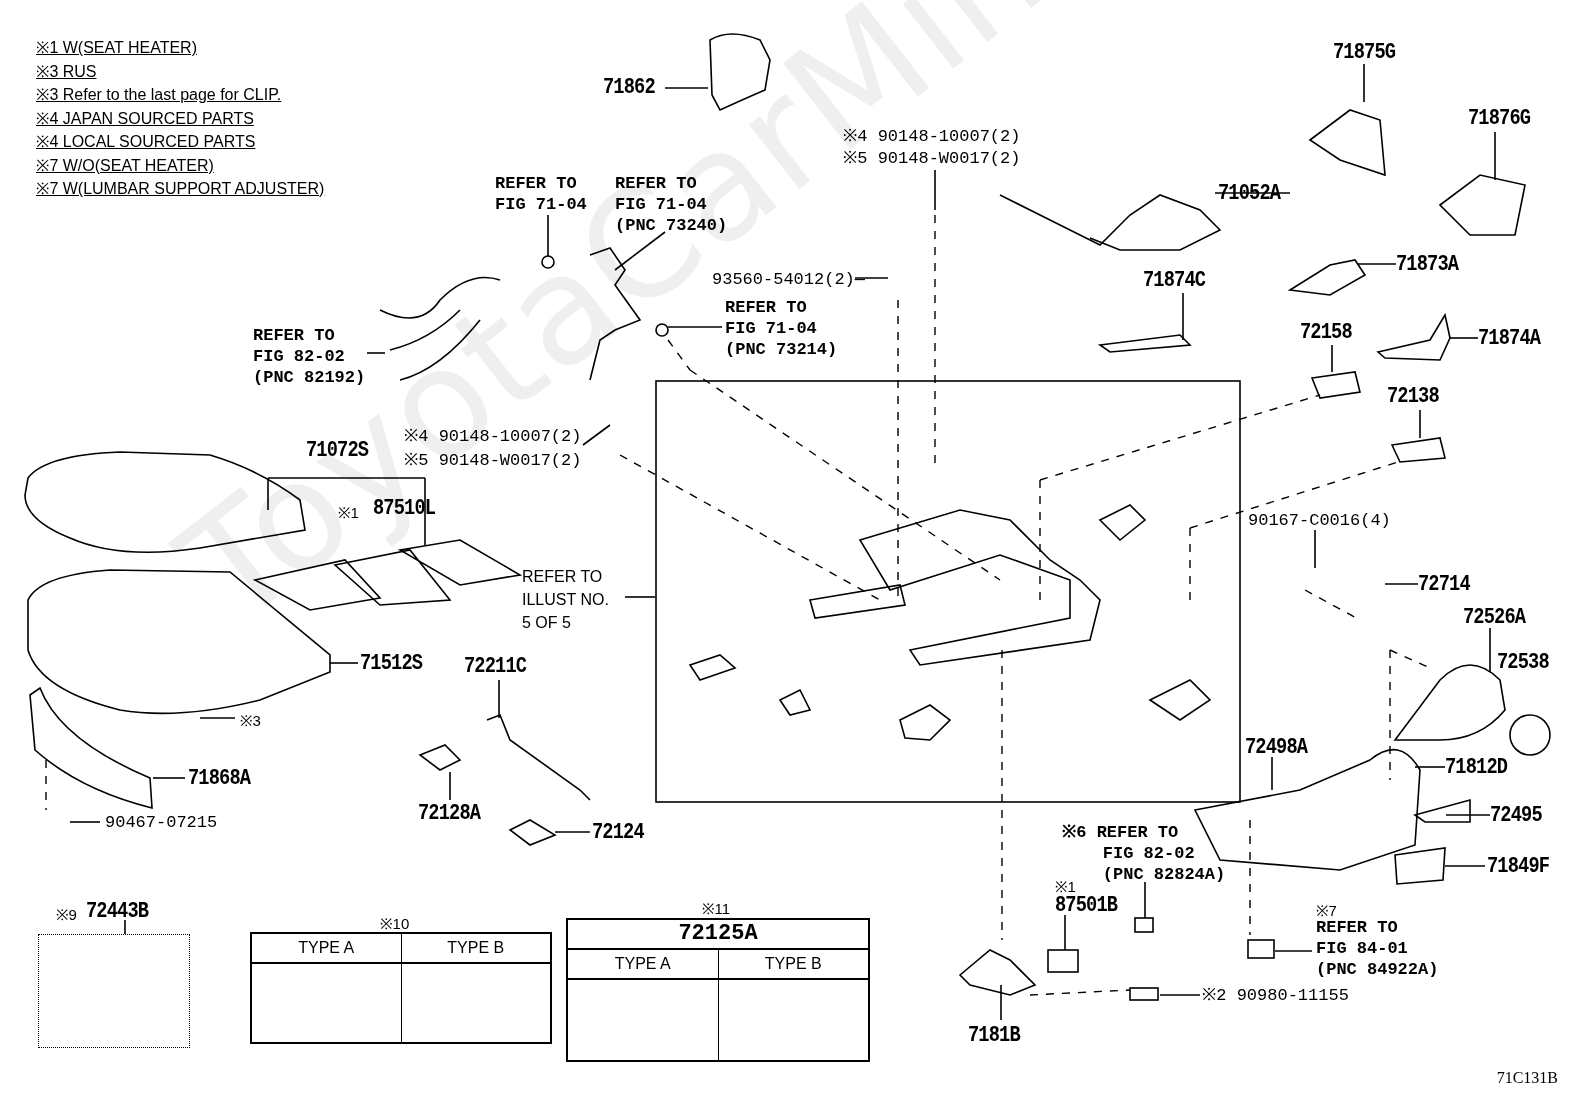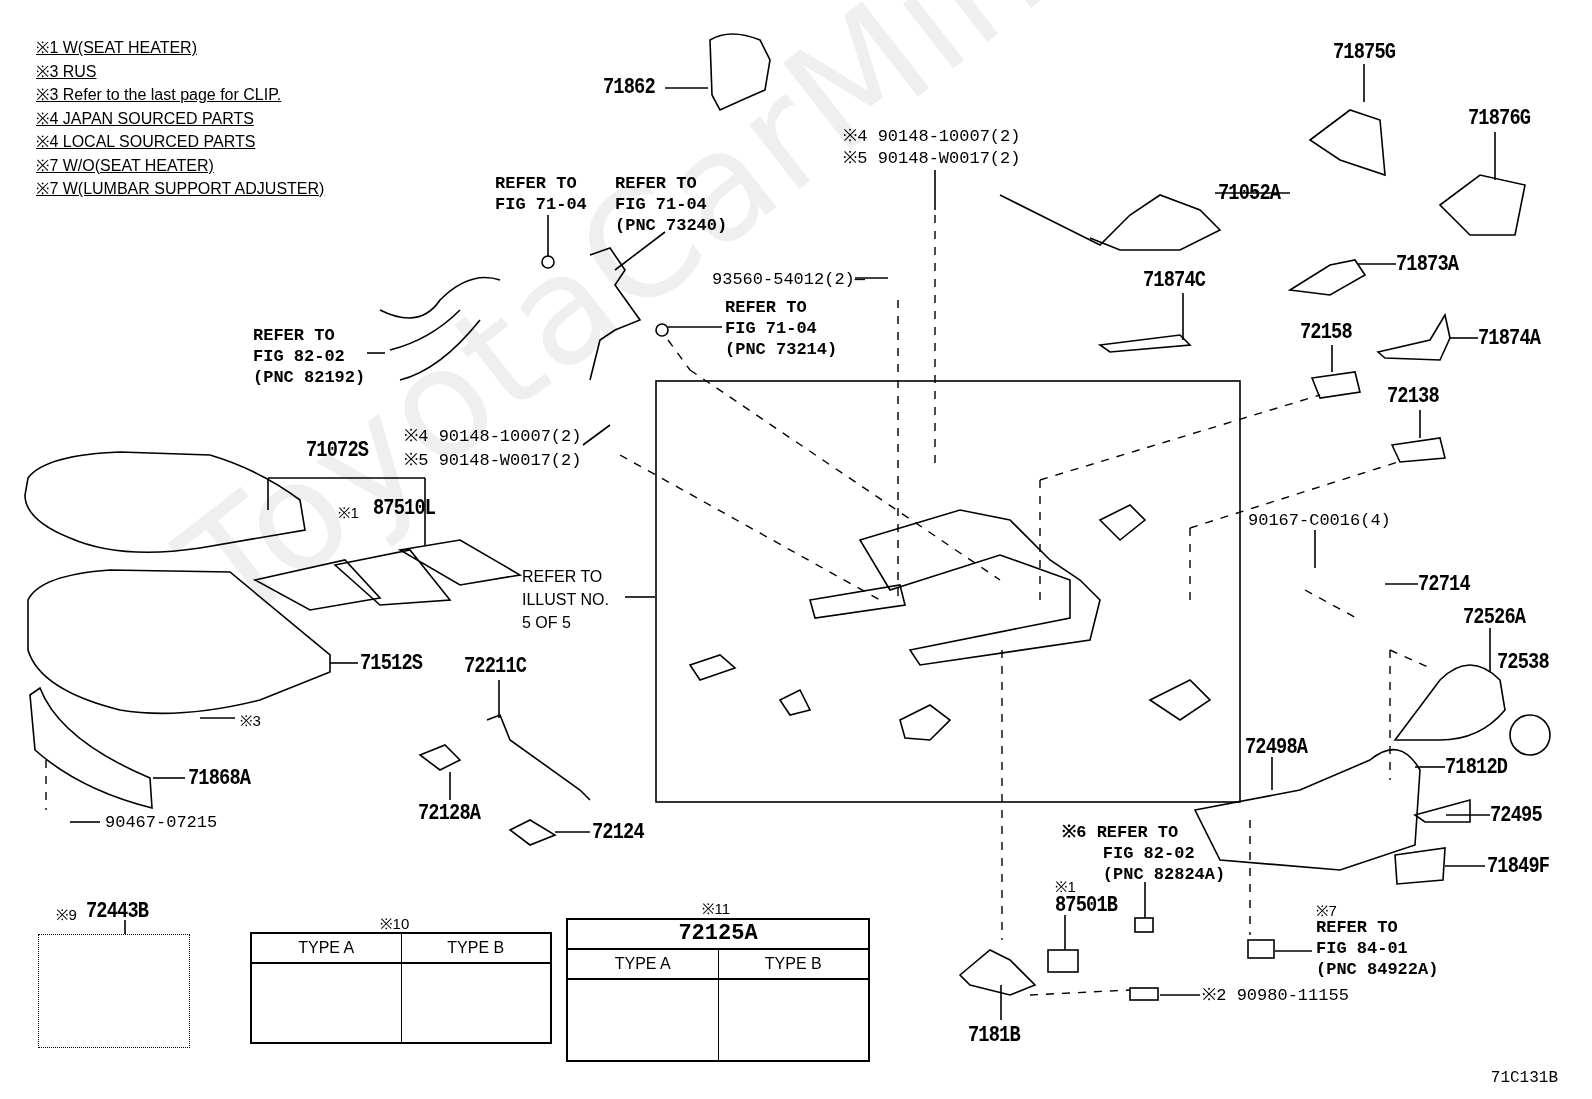--- a/index.html
+++ b/index.html
@@ -14,21 +14,21 @@
   svg.art{position:absolute;left:0;top:0;z-index:1;}
   .box{position:absolute;border:1.5px solid #000;z-index:2;}
   .tbl{position:absolute;border:2px solid #000;z-index:2;background:transparent;}
   .tbl .hd{height:28px;border-bottom:2px solid #000;text-align:center;font-family:"Liberation Mono",monospace;font-weight:bold;font-size:22px;line-height:28px;}
   .tbl .row{display:flex;}
   .tbl .row .c{flex:1;text-align:center;font-size:16px;border-right:1.5px solid #000;}
   .tbl .row .c:last-child{border-right:none;}
   .tbl .types .c{height:28px;line-height:28px;border-bottom:2px solid #000;}
   .tbl .pics .c{height:78px;}
   .note{position:absolute;font-size:15px;z-index:3;white-space:nowrap;}
-  .code{position:absolute;right:34px;bottom:12px;font-family:Liberation Mono, monospace;font-size:16px;z-index:3;}
+  .code{position:absolute;right:34px;bottom:12px;font-family:Liberation Serif, serif;font-size:16px;z-index:3;}
 </style>
 </head>
 <body>
 
 <div class="wm">ToyotaCarMine.ru</div>
 
 <svg class="art" width="1592" height="1099">
   <g fill="none" stroke="#000" stroke-width="1.6">
 
     <rect x="656" y="381" width="584" height="421"></rect>

